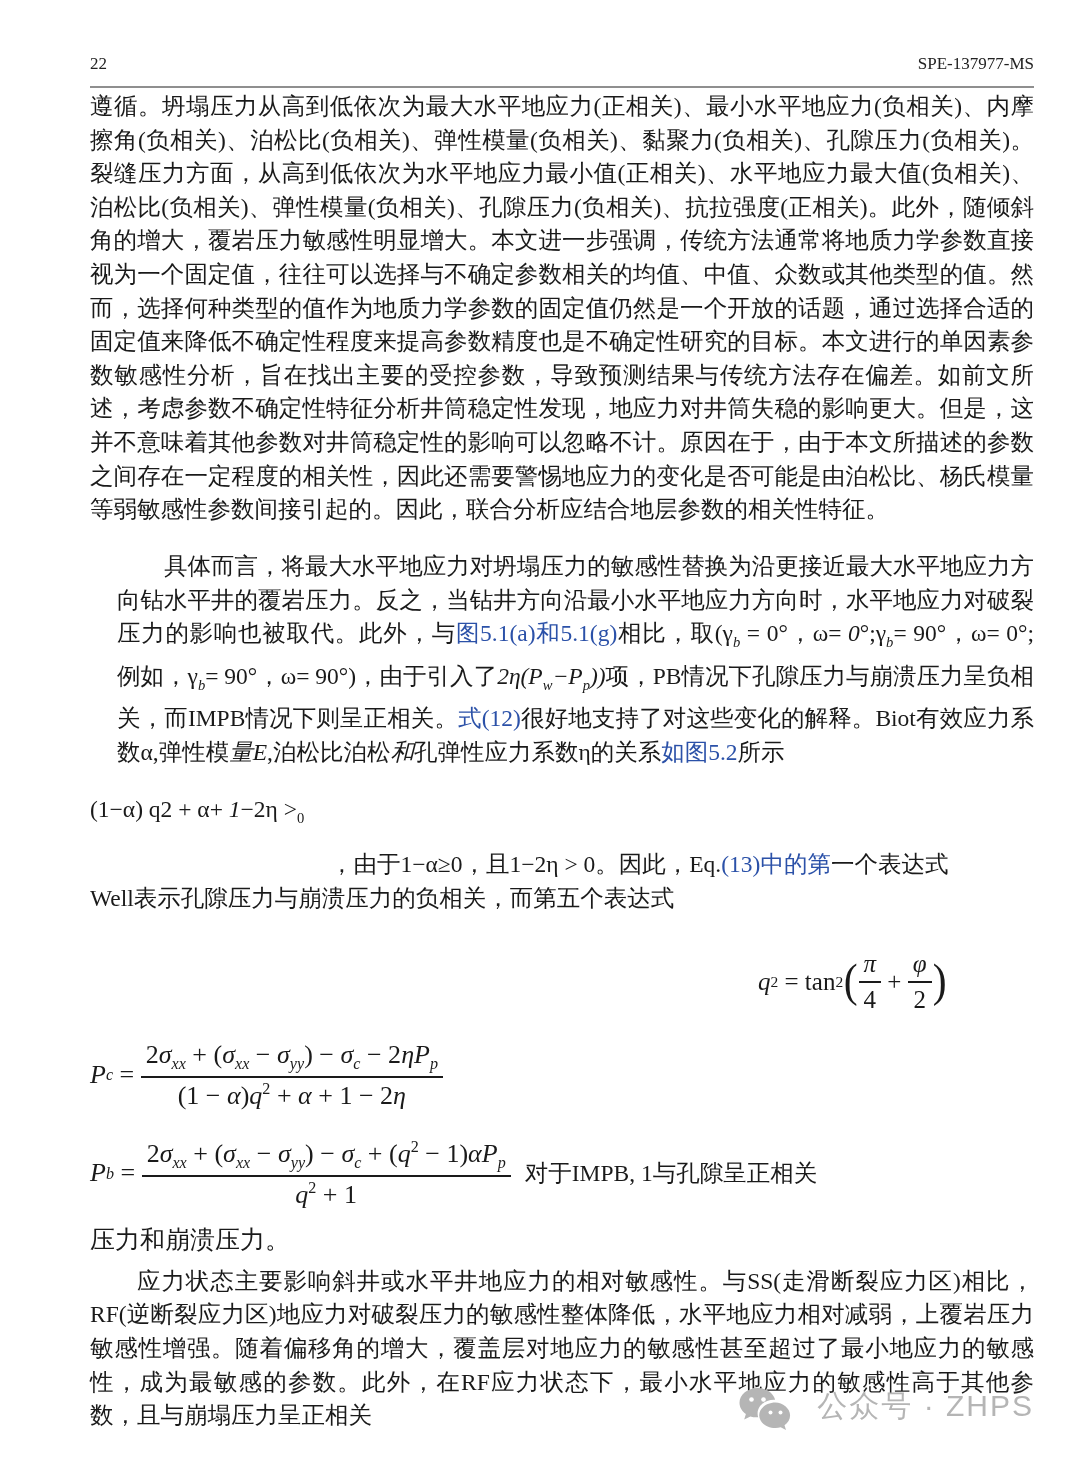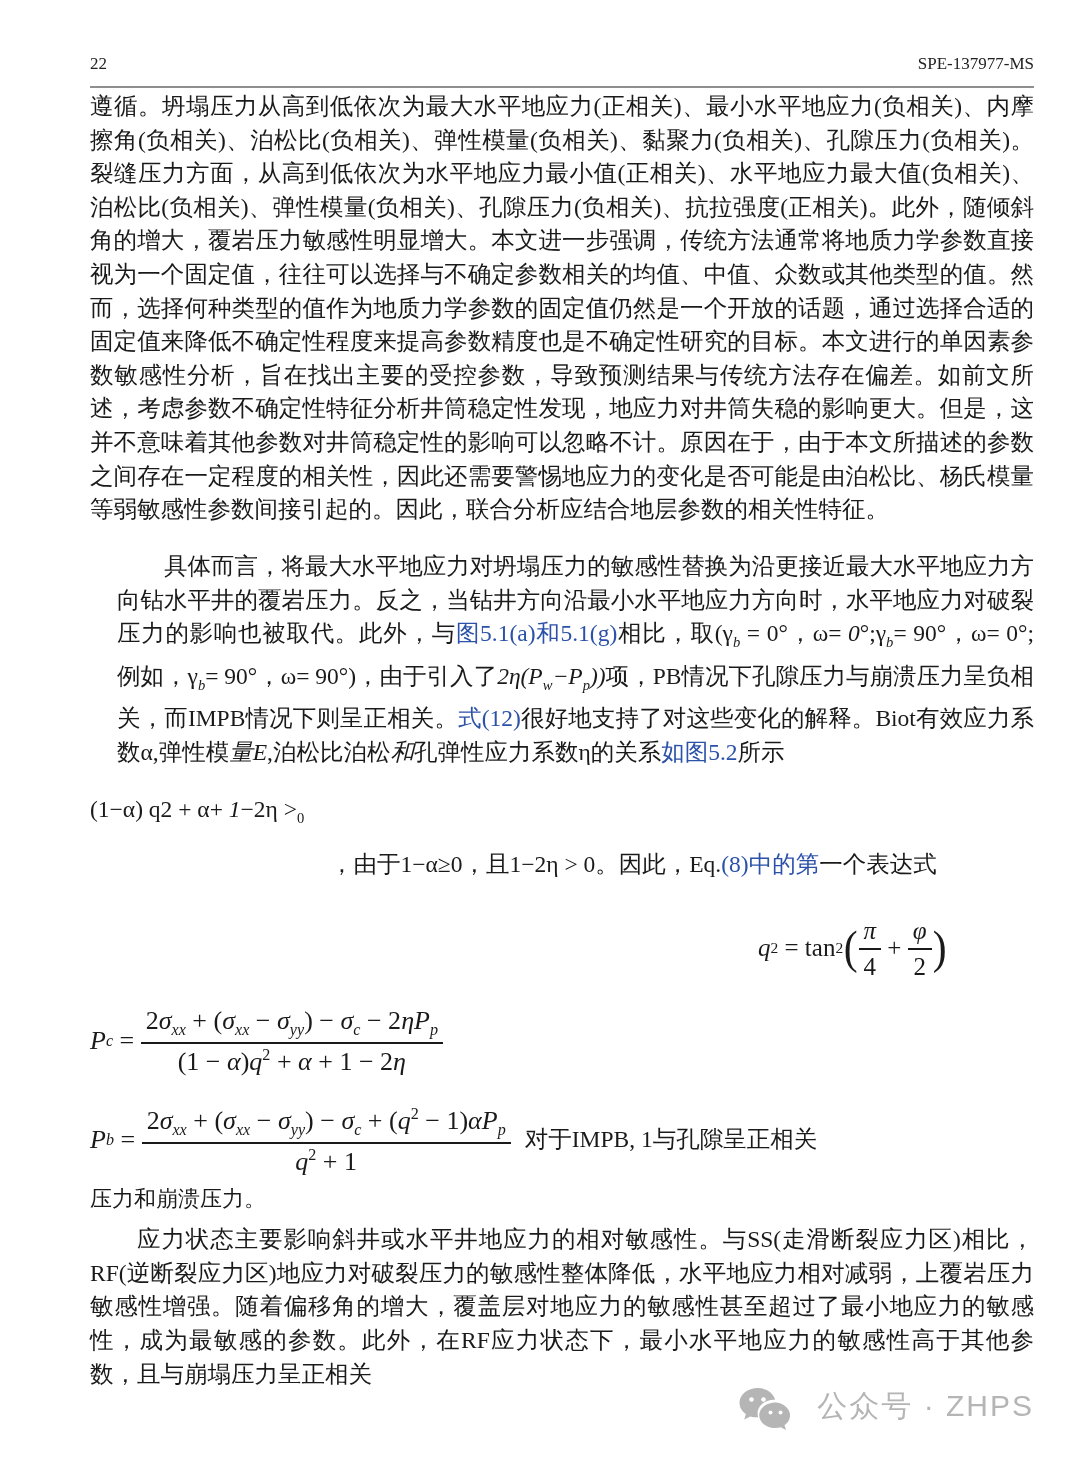--- a/index.html
+++ b/index.html
@@ -38,21 +38,21 @@
   .formula{display:flex;align-items:center;font-size:26px;line-height:1.25;}
   .formula > span{white-space:pre;}
   .formula-q2{margin-top:32px;padding-left:668px;font-size:25px;}
   .formula-pc{margin-top:22px;}
   .formula-pb{margin-top:24px;}
   .frac{display:inline-block;text-align:center;vertical-align:middle;}
   .frac .num{display:block;border-bottom:2px solid #1a1a1a;padding:1px 5px 2px;}
   .frac .den{display:block;padding:1px 5px 0;}
   .big{font-size:185%;font-weight:400;transform:scaleX(0.9);display:inline-block;}
   .cjk{font-style:normal;font-size:23.5px;margin-left:14px;white-space:pre;}
-  .pb-caption{font-size:22px;line-height:33.6px;margin-top:4px;}
+  .pb-caption{font-size:25px;line-height:33.6px;margin-top:12px;}
   
   .watermark{
     position:absolute;right:46px;top:1386px;
     display:flex;align-items:flex-start;gap:14px;
     color:#b5b5b5;
     font-family:"Liberation Sans","DejaVu Sans",sans-serif;
     font-size:30px;letter-spacing:2px;
   }
 </style>
 </head>
@@ -65,21 +65,22 @@
       <span>22</span>
       <span>SPE-137977-MS</span>
     </div>
     <div class="rule"></div>
 
     <p class="body-text p1"><span>遵循。坍塌压力从高到低依次为最大水平地应力(正相关)、最小水平地应力(负相关)、内摩擦角(负相关)、泊松比(负相关)、弹性模量(负相关)、黏聚力(负相关)、孔隙压力(负相关)。裂缝压力方面，从高到低依次为水平地应力最小值(正相关)、水平地应力最大值(负相关)、泊松比(负相关)、弹性模量(负相关)、孔隙压力(负相关)、抗拉强度(正相关)。此外，随倾斜角的增大，覆岩压力敏感性明显增大。本文进一步强调，传统方法通常将地质力学参数直接视为一个固定值，往往可以选择与不确定参数相关的均值、中值、众数或其他类型的值。然而，选择何种类型的值作为地质力学参数的固定值仍然是一个开放的话题，通过选择合适的固定值来降低不确定性程度来提高参数精度也是不确定性研究的目标。本文进行的单因素参数敏感性分析，旨在找出主要的受控参数，导致预测结果与传统方法存在偏差。如前文所述，考虑参数不确定性特征分析井筒稳定性发现，地应力对井筒失稳的影响更大。但是，这并不意味着其他参数对井筒稳定性的影响可以忽略不计。原因在于，由于本文所描述的参数之间存在一定程度的相关性，因此还需要警惕地应力的变化是否可能是由泊松比、杨氏模量等弱敏感性参数间接引起的。因此，联合分析应结合地层参数的相关性特征。</span></p>
 
     <p class="body-text p2"><span>具体而言，将最大水平地应力对坍塌压力的敏感性替换为沿更接近最大水平地应力方向钻水平井的覆岩压力。反之，当钻井方向沿最小水平地应力方向时，水平地应力对破裂压力的影响也被取代。此外，与</span><span class="blue">图5.1(a)和5.1(g)</span><span>相比，取(γ</span><span class="sub i">b</span><span> = 0°，ω= </span><span class="i">0</span><span>°;γ</span><span class="sub i">b</span><span>= 90°，ω= 0°;例如，γ</span><span class="sub i">b</span><span>= 90°，ω= 90°)，由于引入了</span><span class="i">2η(P</span><span class="sub i">w</span><span class="i">−P</span><span class="sub i">p</span><span class="i">))</span><span>项，PB情况下孔隙压力与崩溃压力呈负相关，而IMPB情况下则呈正相关。</span><span class="blue">式(12)</span><span>很好地支持了对这些变化的解释。Biot有效应力系数α,弹性模</span><span class="i">量</span><span class="i">E</span><span>,泊松比泊松</span><span class="i">和</span><span>孔弹性应力系数η的关系</span><span class="blue">如图5.2</span><span>所示</span></p>
 
     <div class="pline"><span>(1−α) q2 + α+ </span><span class="i">1</span><span>−2η &gt;</span><span class="sub">0</span></div>
-    <div class="pline p3c"><span>，由于1−α≥0，且1−2η &gt; 0。因此，Eq.</span><span class="blue">(8)中的第</span><span>一个表达式</span></div>
+    <div class="pline p3c"><span>，由于1−α≥0，且1−2η &gt; 0。因此，Eq.</span><span class="blue">(13)中的第</span><span>一个表达式</span></div>
+    <div class="pline"><span>Well表示孔隙压力与崩溃压力的负相关，而第五个表达式</span></div>
 
     <div class="formula formula-q2">
         <span class="i">q</span>
         <span class="sup">2</span>
         <span> = tan</span>
         <span class="sup">2</span>
         <span class="big">(</span>
         <span class="frac"><span class="num"><span class="i">π</span></span><span class="den"><span>4</span></span></span>
         <span> + </span>
         <span class="frac"><span class="num"><span class="i">φ</span></span><span class="den"><span>2</span></span></span>

